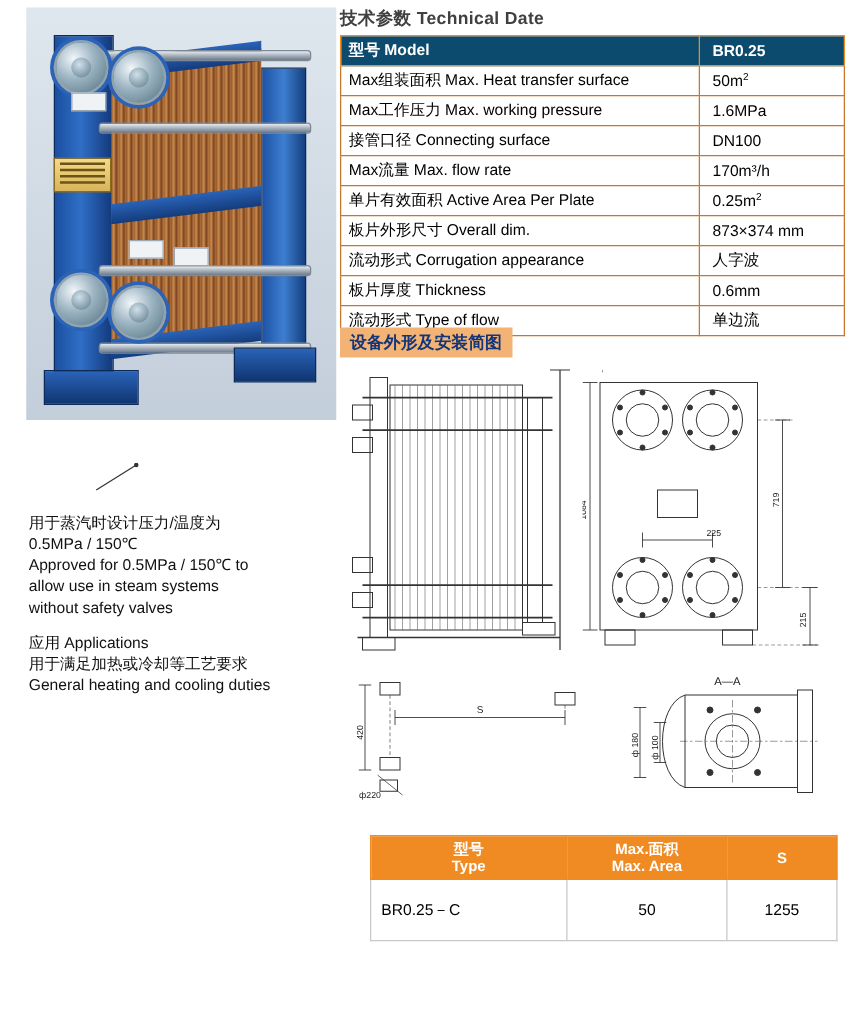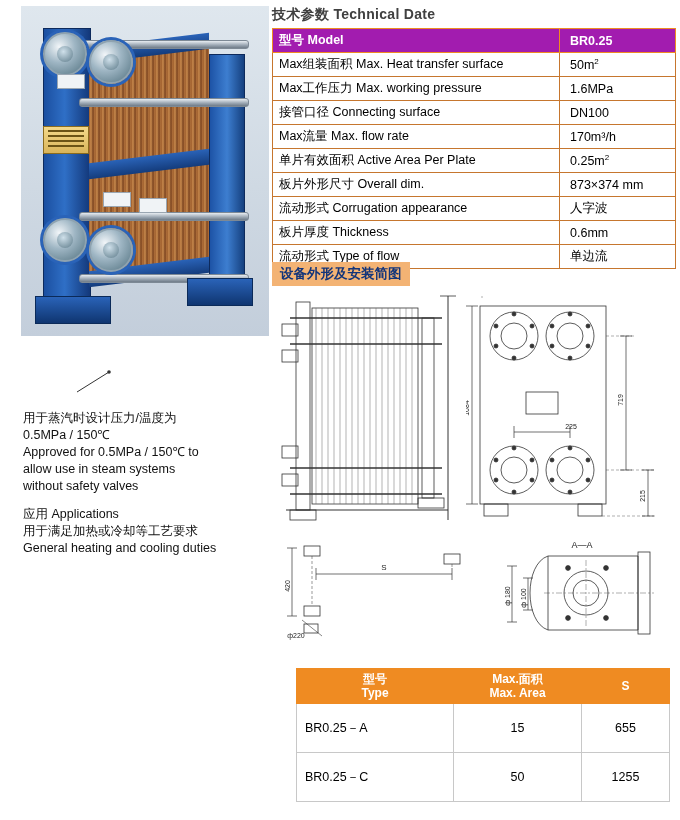--- a/index.html
+++ b/index.html
@@ -150,21 +150,21 @@
     width: 404px;
     border-collapse: collapse;
     font-size: 12.5px;
   }
   #tech-table td {
     border: 1px solid #c6762e;
     padding: 3px 6px;
     height: 17px;
   }
   #tech-table .hdr td {
-    background: #a21caf;
+    background: #0c4a6e;
     color: #ffffff;
     font-weight: bold;
     border-color: #ef8b22;
   }
   #tech-table .c-label { width: 274px; }
   #tech-table .c-value { text-align: left; padding-left: 10px; }
   sup { font-size: 8px; vertical-align: super; }
 
   
   #dims-title {
@@ -512,24 +512,19 @@
           <div>Max.面积</div>
           <div>Max. Area</div>
         </th>
         <th>
           <div>S</div>
         </th>
       </tr>
     </thead>
     <tbody>
       <tr>
-        <td class="t-type">BR0.25－A</td>
-        <td class="t-area">15</td>
-        <td class="t-s">655</td>
-      </tr>
-      <tr>
         <td class="t-type">BR0.25－C</td>
         <td class="t-area">50</td>
         <td class="t-s">1255</td>
       </tr>
     </tbody>
   </table>
 </div>
 
 </body></html>

